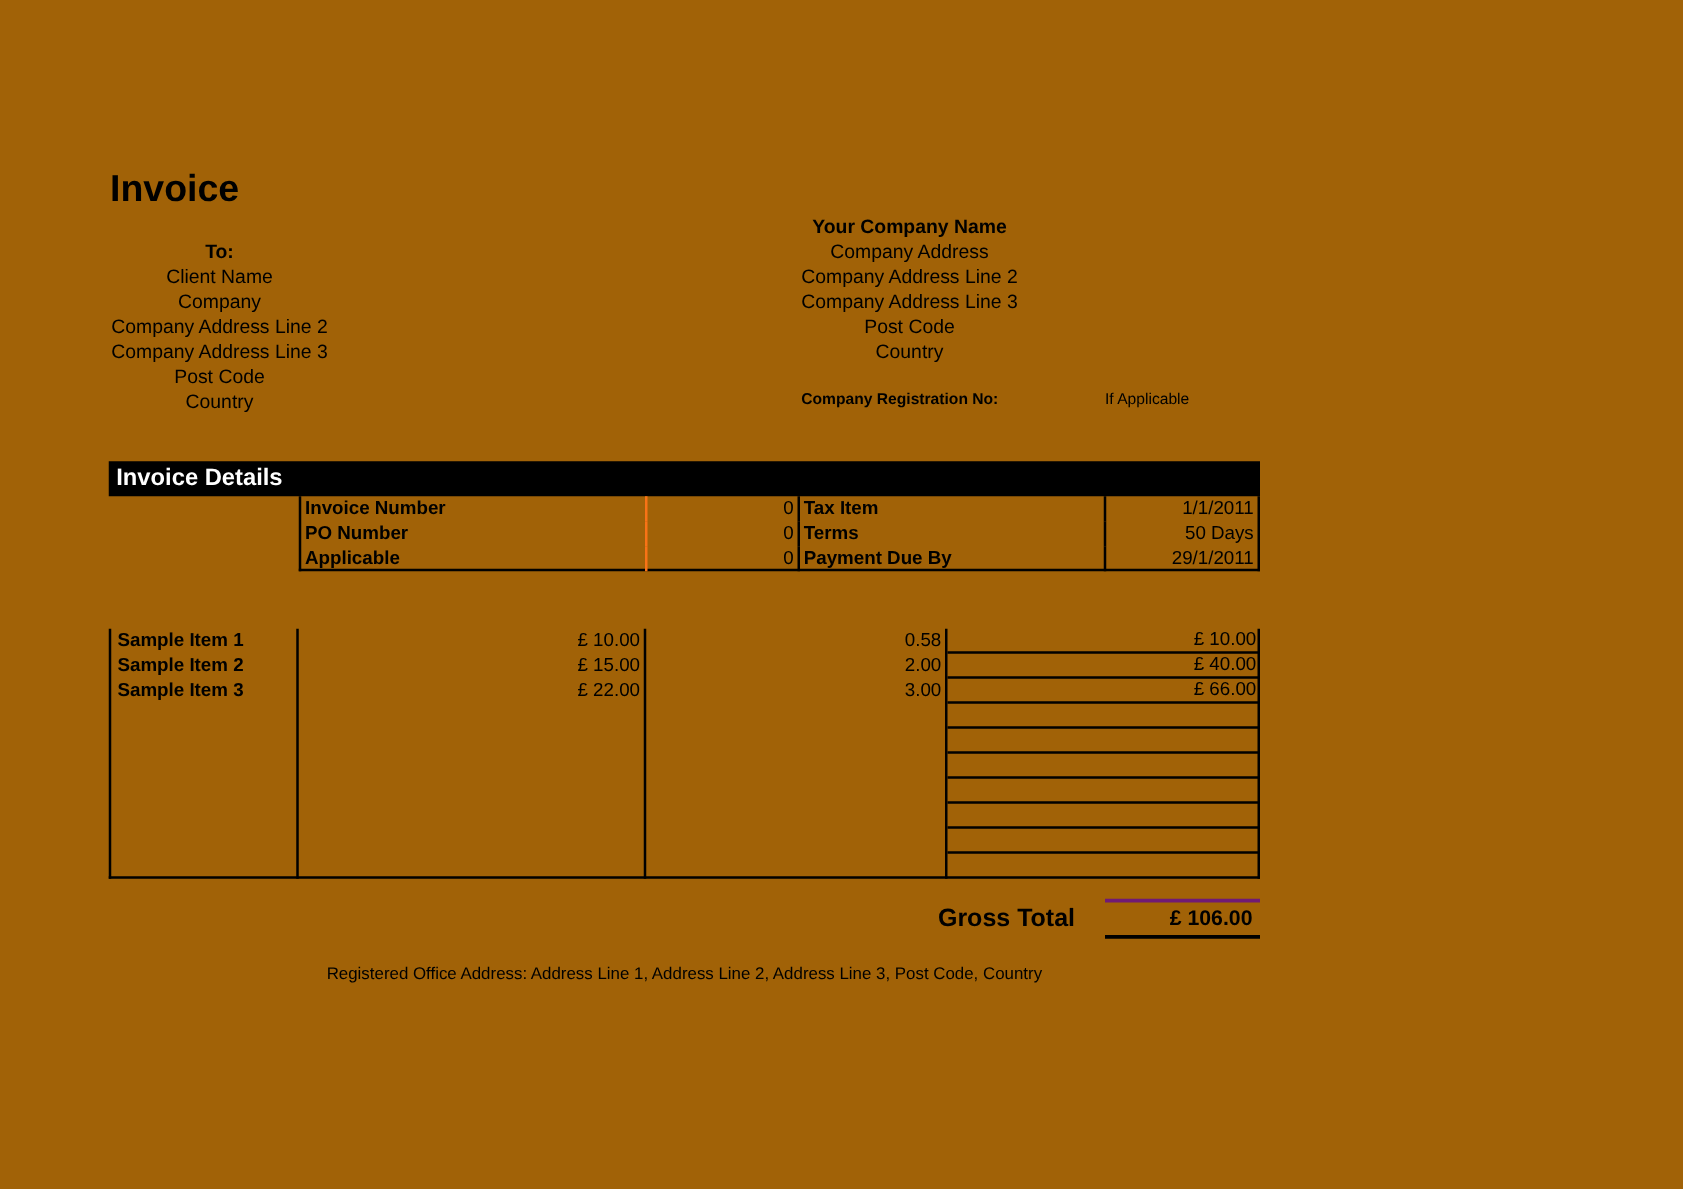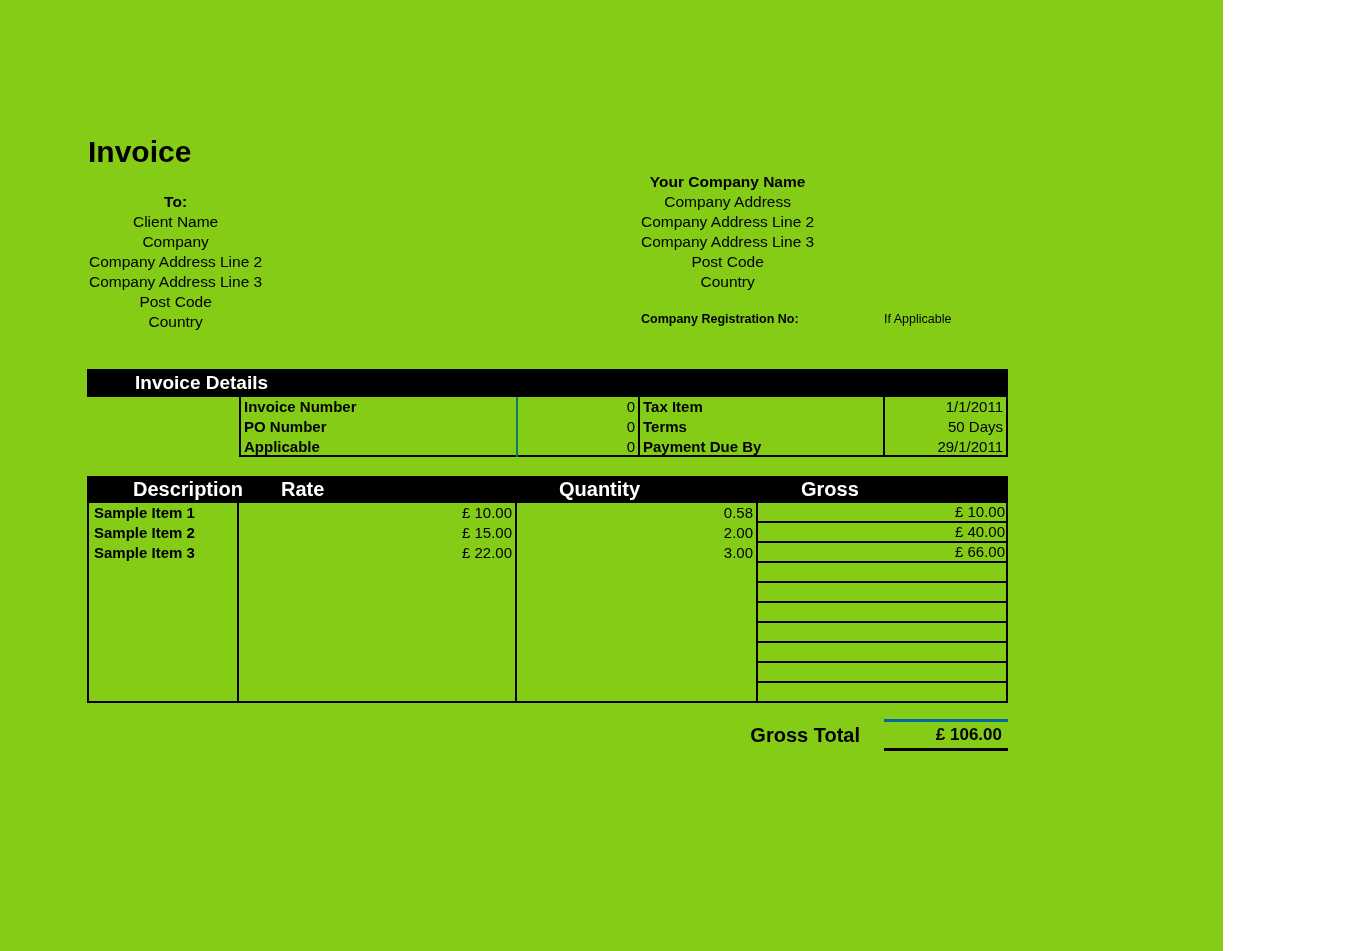--- a/index.html
+++ b/index.html
@@ -13,23 +13,23 @@
     height: 951px;
     position: relative;
     font-family: "Liberation Sans", sans-serif;
     color: #000000;
     -webkit-font-smoothing: antialiased;
   }
   .page {
     position: absolute;
     left: 0;
     top: 0;
-    width: 1223px;
+    width: 1346px;
     height: 951px;
-    background: #84cc16;
+    background: #a16207;
     overflow: hidden;
   }
 
   
   .invoice-title {
     position: absolute;
     left: 88px;
     top: 134px;
     font-size: 30px;
     font-weight: bold;
@@ -67,21 +67,20 @@
     color: #ffffff;
     font-weight: bold;
   }
   .banner .cell {
     position: absolute;
     top: 0;
     height: 100%;
     display: flex;
     align-items: center;
     white-space: nowrap;
-    margin-left: 42px;
   }
 
   
   #details-banner {
     left: 87px;
     top: 369px;
     width: 921px;
     height: 28px;
     font-size: 19px;
   }
@@ -106,21 +105,21 @@
   #details-table td {
     height: 20px;
     padding: 0 3px;
     font-size: 15px;
     line-height: 18px;
     vertical-align: middle;
     border: none;
     white-space: nowrap;
     overflow: hidden;
   }
-  #details-table td.lbl { font-weight: bold; border-right: 2px solid #0f766e; }
+  #details-table td.lbl { font-weight: bold; border-right: 2px solid #f97316; }
   #details-table td.val { text-align: right; border-right: 2px solid #000; }
   #details-table td.lbl2 { font-weight: bold; border-right: 2px solid #000; }
   #details-table td.val2 { text-align: right; }
   #details-table col.c1 { width: 276px; }
   #details-table col.c2 { width: 122px; }
   #details-table col.c3 { width: 245px; }
   #details-table col.c4 { width: 122px; }
 
   
   #items-banner {
@@ -197,21 +196,21 @@
     font-weight: bold;
     white-space: nowrap;
   }
   #gross-total-box {
     position: absolute;
     left: 884px;
     top: 719px;
     width: 124px;
     height: 32px;
     box-sizing: border-box;
-    border-top: 3px solid #0369a1;
+    border-top: 3px solid #701a75;
     border-bottom: 3px solid #000;
     display: flex;
     align-items: center;
     justify-content: flex-end;
     padding-right: 6px;
     font-size: 17px;
     font-weight: bold;
     white-space: nowrap;
   }
 
@@ -283,26 +282,20 @@
         <tr>
           <td class="lbl">Applicable</td>
           <td class="val">0</td>
           <td class="lbl2">Payment Due By</td>
           <td class="val2">29/1/2011</td>
         </tr>
       </tbody>
     </table>
   </div>
 
-  <div class="banner" id="items-banner">
-    <span class="cell c-desc">Description</span>
-    <span class="cell c-rate">Rate</span>
-    <span class="cell c-qty">Quantity</span>
-    <span class="cell c-gross">Gross</span>
-  </div>
 
   <div id="items-frame">
     <div class="col-sep" id="sep-1"></div>
     <div class="col-sep" id="sep-2"></div>
     <div class="col-sep" id="sep-3"></div>
 
     <div class="items-col" id="col-desc">
       <div class="cellrow">Sample Item 1</div>
       <div class="cellrow">Sample Item 2</div>
       <div class="cellrow">Sample Item 3</div>
@@ -351,14 +344,15 @@
       <div class="cellrow"></div>
       <div class="cellrow"></div>
       <div class="cellrow"></div>
       <div class="cellrow"></div>
     </div>
   </div>
 
   <div id="gross-total-label">Gross Total</div>
   <div id="gross-total-box">£ 106.00</div>
 
+  <div id="footer-note">Registered Office Address: Address Line 1, Address Line 2, Address Line 3, Post Code, Country</div>
 
 </div>
 
 </body></html>

